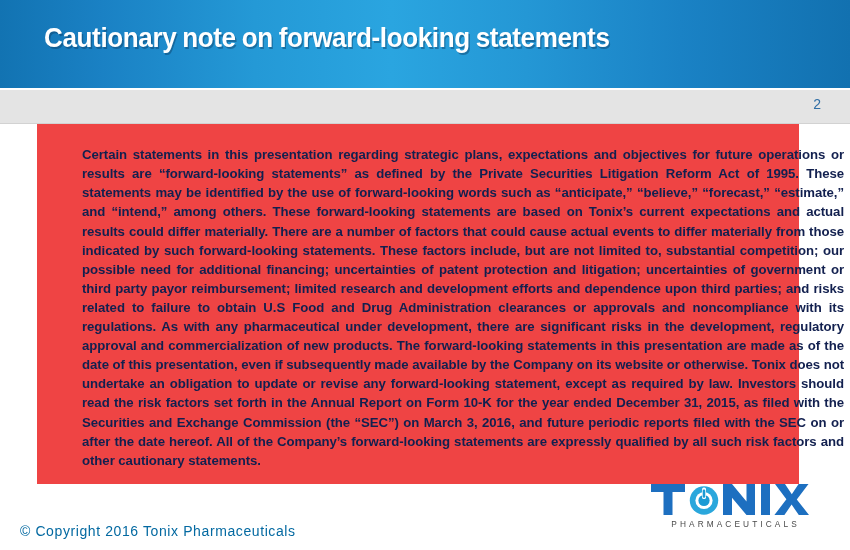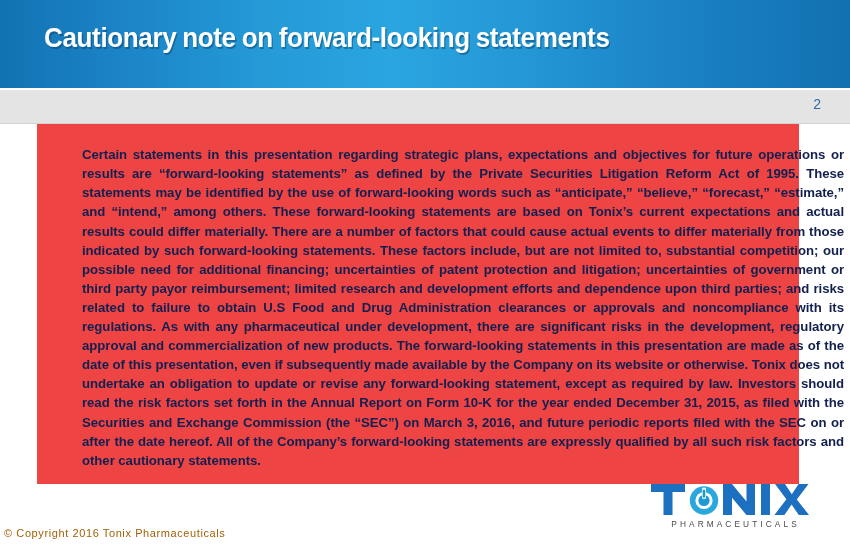--- a/index.html
+++ b/index.html
@@ -105,25 +105,25 @@
     text-align: justify;
     text-justify: inter-word;
     letter-spacing: -0.05px;
     -webkit-hyphens: none;
     hyphens: none;
   }
 
   
   .footer-copyright {
     position: absolute;
-    left: 4px;
+    left: 20px;
     bottom: 11px;
     font-family: "Liberation Sans", sans-serif;
-    font-size: 11px;
-    color: #a16207;
+    font-size: 14px;
+    color: #0369a1;
     letter-spacing: 0.6px;
     white-space: nowrap;
   }
 
   
   .logo {
     position: absolute;
     right: 34px;
     bottom: 14px;
     width: 166px;

